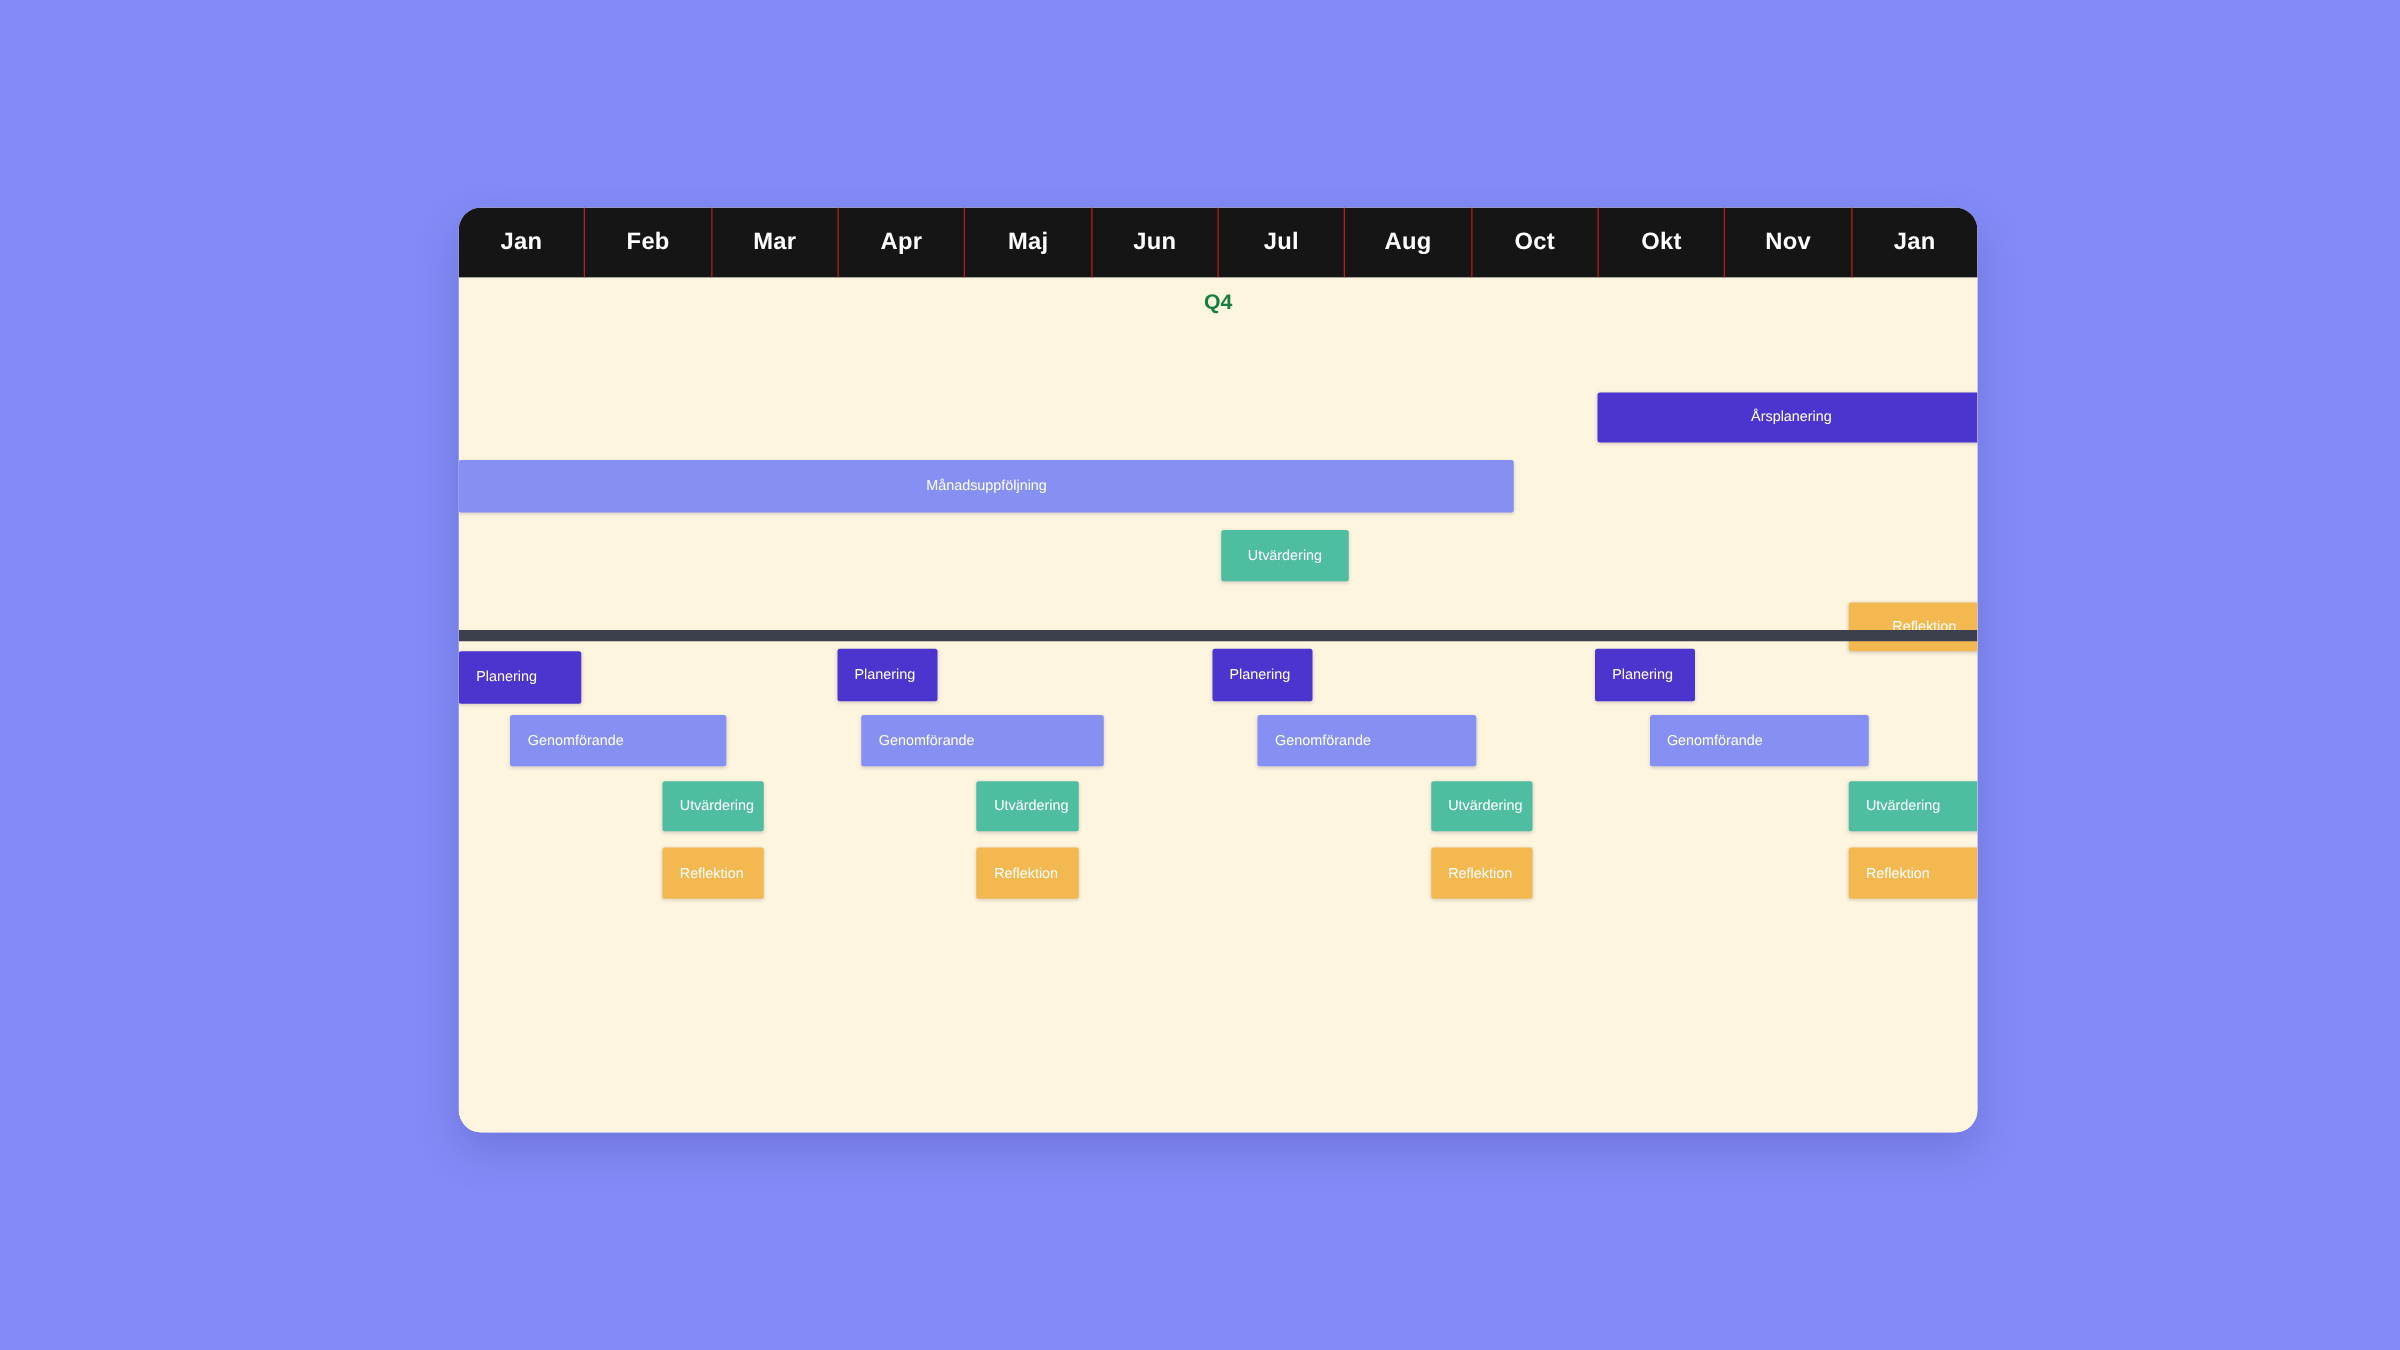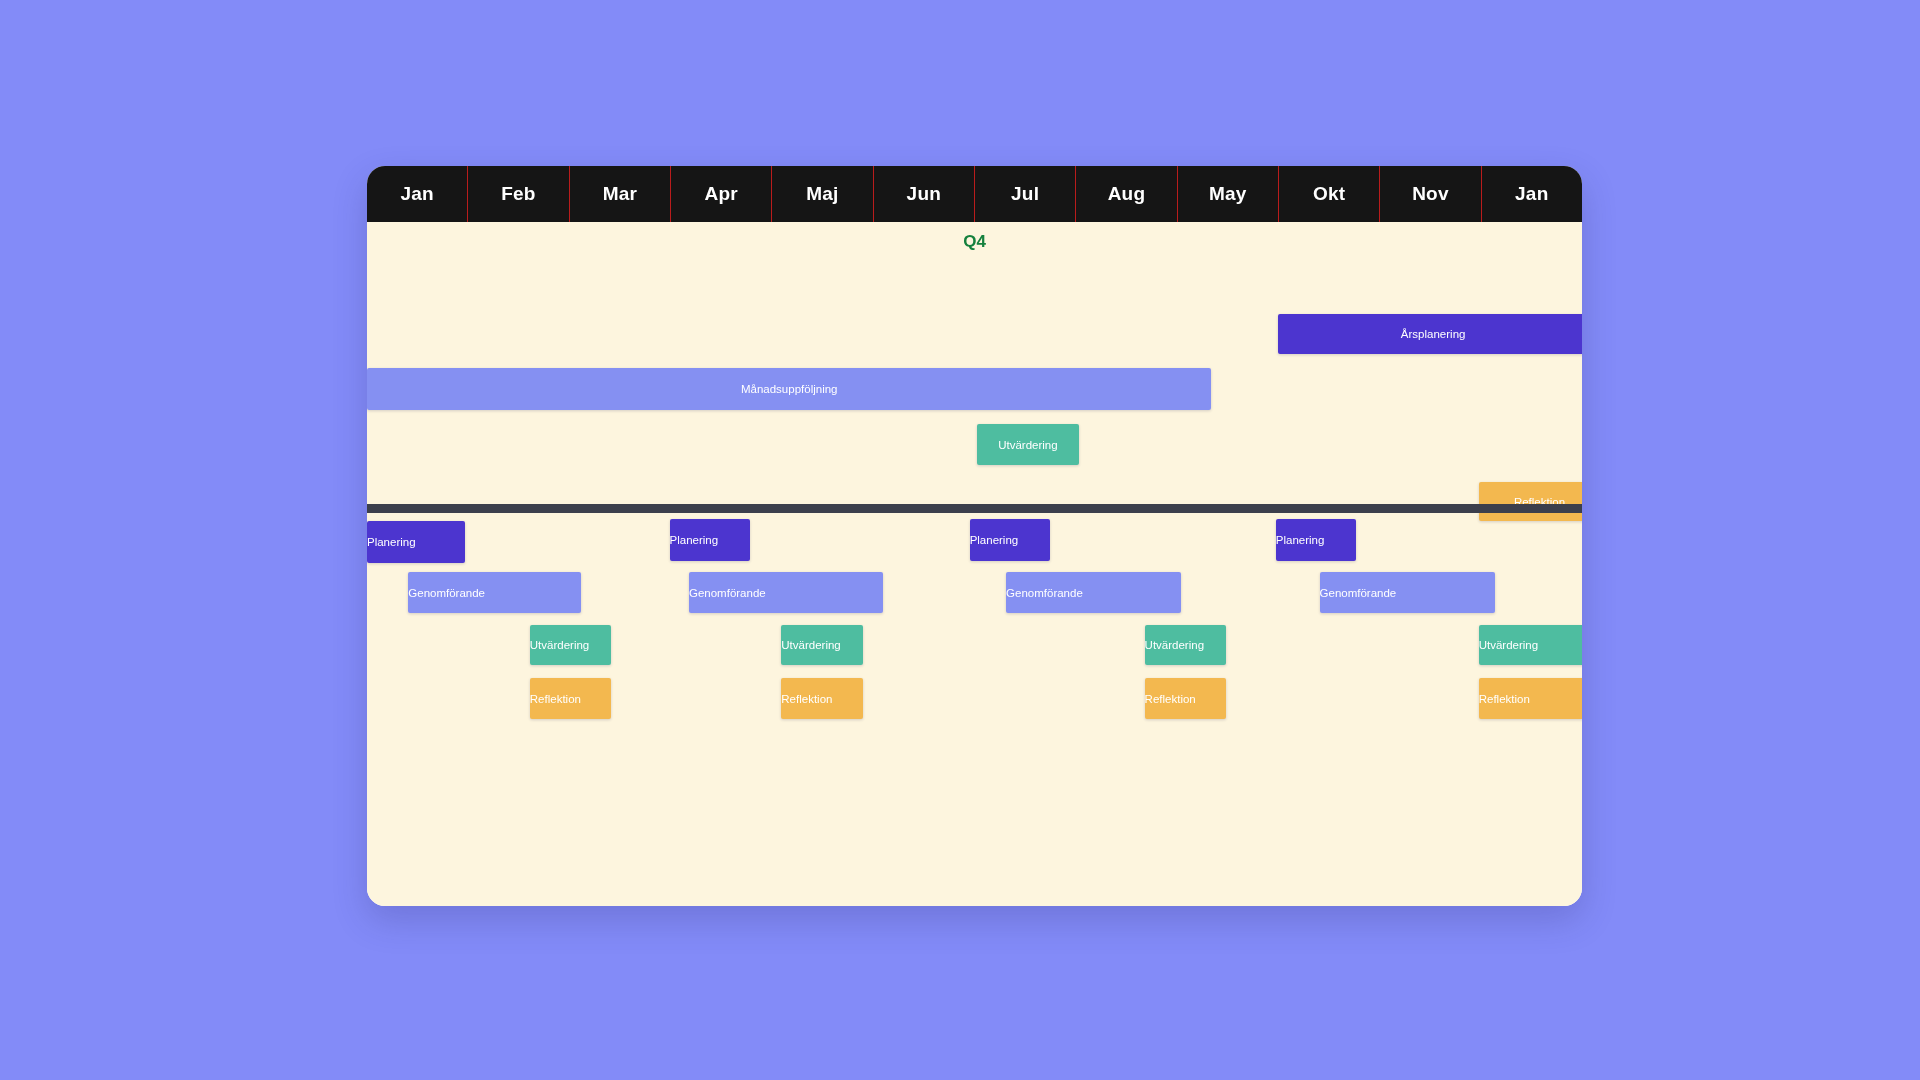--- a/index.html
+++ b/index.html
@@ -91,21 +91,21 @@
   }
 
   
   .bar {
     position: absolute;
     box-sizing: border-box;
     display: flex;
     align-items: center;
     color: #ffffff;
     font-size: 11.5px;
-    padding-left: 0;
+    padding-left: 14px;
     z-index: 3;
     border-radius: 2px;
     box-shadow: 0 1px 3px rgba(30, 30, 80, 0.18);
   }
   .bar.centered {
     justify-content: center;
     padding-left: 0;
   }
 </style>
 </head>
@@ -115,21 +115,21 @@
 
   <div id="month-header">
       <div class="month-cell">Jan</div>
       <div class="month-cell">Feb</div>
       <div class="month-cell">Mar</div>
       <div class="month-cell">Apr</div>
       <div class="month-cell">Maj</div>
       <div class="month-cell">Jun</div>
       <div class="month-cell">Jul</div>
       <div class="month-cell">Aug</div>
-      <div class="month-cell">May</div>
+      <div class="month-cell">Oct</div>
       <div class="month-cell">Okt</div>
       <div class="month-cell">Nov</div>
       <div class="month-cell">Jan</div>
     </div>
 
   <div id="timeline-body">
     <div id="quarter-bands">
         <div class="quarter-band" style="background: rgb(253, 245, 222);">
           <div class="quarter-label" style="color: #15803d;">Q4</div>
         </div>

